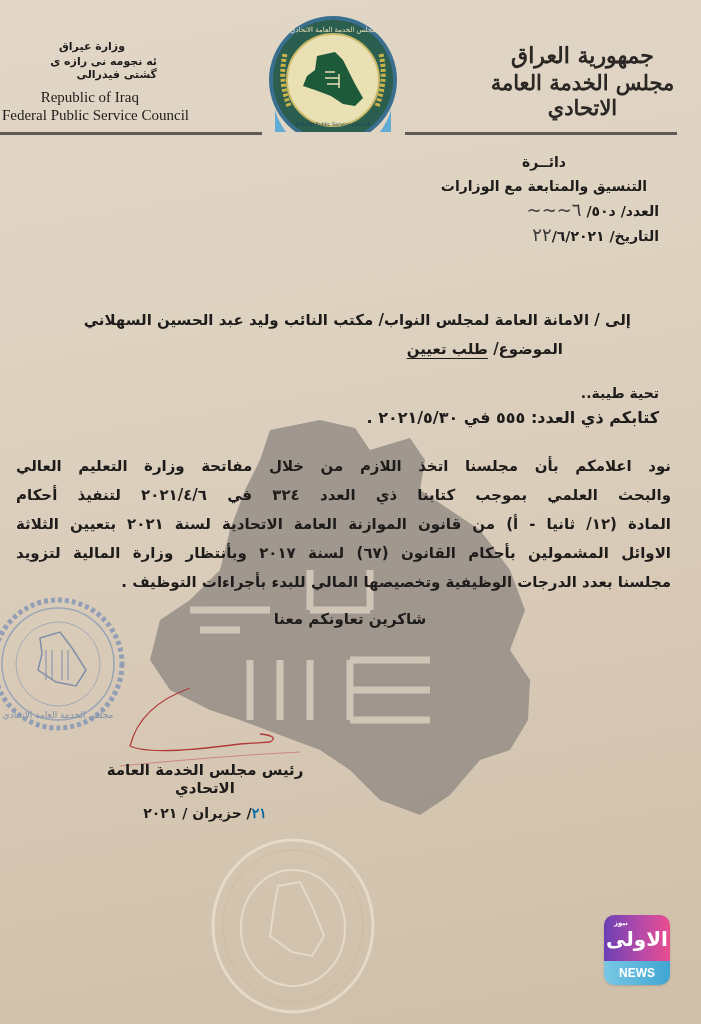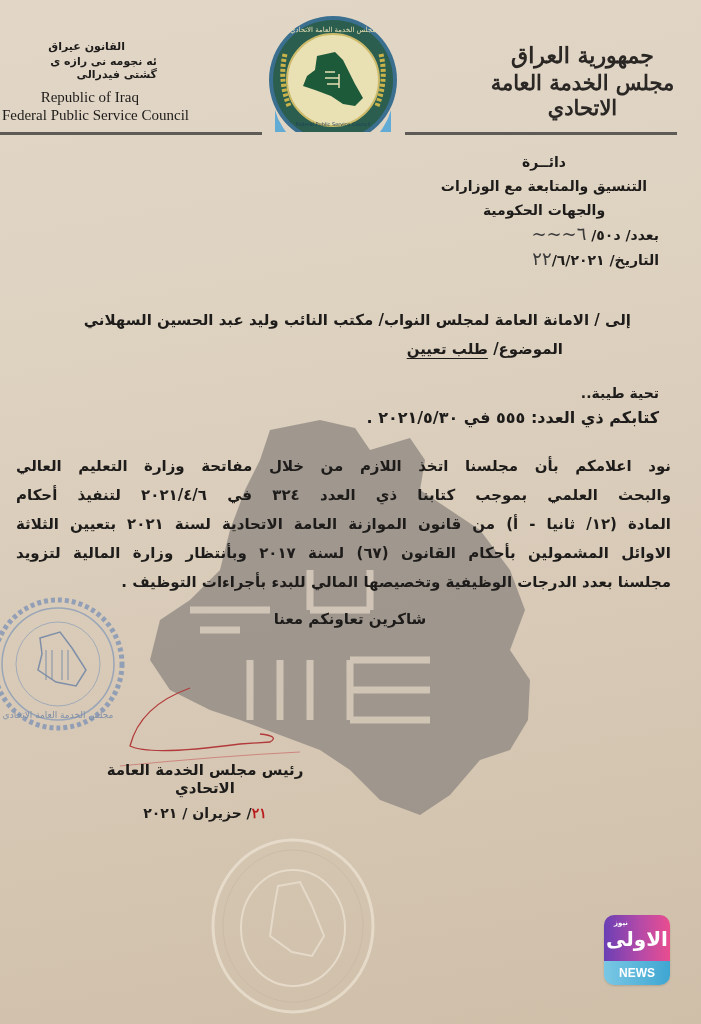--- a/index.html
+++ b/index.html
@@ -46,34 +46,34 @@
     .thanks { left: 230px; top: 610px; width: 240px; text-align: center; direction: rtl; font-weight: bold; font-size: 15px; }
 
     .map-watermark { left: 150px; top: 420px; width: 390px; height: 400px; opacity: 1; }
     .stamp { left: 0; top: 590px; width: 128px; height: 148px; }
     .emboss { left: 208px; top: 836px; width: 170px; height: 180px; }
 
     .sig { left: 80px; top: 755px; width: 250px; direction: rtl; text-align: center; font-weight: bold; }
     .sig .name { font-size: 14px; }
     .sig .title { font-size: 15px; margin-top: 6px; }
     .sig .date { font-size: 14px; margin-top: 8px; }
-    .sig .date .hand { color: #b91c1c; font-family: "DejaVu Serif", serif; }
+    .sig .date .hand { color: #0369a1; font-family: "DejaVu Serif", serif; }
 
     .signature { left: 100px; top: 686px; width: 260px; height: 90px; }
 
     .badge { left: 604px; top: 915px; width: 66px; height: 70px; border-radius: 10px; overflow: hidden; box-shadow: 0 1px 2px rgba(0,0,0,0.15); }
     .badge .top { height: 46px; background: linear-gradient(90deg, #6a3fb5 0%, #b54aa8 55%, #e94d8f 100%); color: #fff; font-weight: bold; font-size: 20px; text-align: center; line-height: 48px; direction: rtl; letter-spacing: -1px; position: relative; }
     .badge .top .tiny { position: absolute; left: 10px; top: 4px; font-size: 7px; line-height: 8px; letter-spacing: 0; text-align: center; }
     .badge .bot { height: 24px; background: linear-gradient(90deg, #79c7e4, #3fa6d2); color: #fff; font-weight: bold; font-size: 12px; text-align: center; line-height: 24px; font-family: "Liberation Sans", sans-serif; }
   </style>
 </head>
 <body>
 
 <div class="abs hdr-left">
-  <div class="ku1">القانون عیراق</div>
+  <div class="ku1">وزارة عیراق</div>
   <div class="ku2">ئه نجومه نی رازه ی گشتی فیدرالی</div>
   <div class="en1">Republic of Iraq</div>
   <div class="en2">Federal Public Service Council</div>
 </div>
 <div class="abs rule rule-left"></div>
 <div class="abs rule rule-right"></div>
 
 <div class="abs logo">
   <svg width="156" height="118" viewBox="0 0 156 118">
     <defs>
@@ -97,23 +97,22 @@
 </div>
 
 <div class="abs hdr-right">
   <div class="l1">جمهورية العراق</div>
   <div class="l2">مجلس الخدمة العامة الاتحادي</div>
 </div>
 
 <div class="abs dept">
   <div>دائــرة</div>
   <div>التنسيق والمتابعة مع الوزارات</div>
-  <div>والجهات الحكومية</div>
   <div class="left-al">
-    <span>بعدد/ د٥٠/</span>
+    <span>العدد/ د٥٠/</span>
     <span class="scribble">٦~~~</span>
   </div>
   <div class="left-al">
     <span>التاريخ/</span>
     <span class="scribble">٢٢</span><span>/٦/٢٠٢١</span>
   </div>
 </div>
 
 <div class="abs map-watermark">
   <svg width="390" height="400" viewBox="0 0 390 400">

